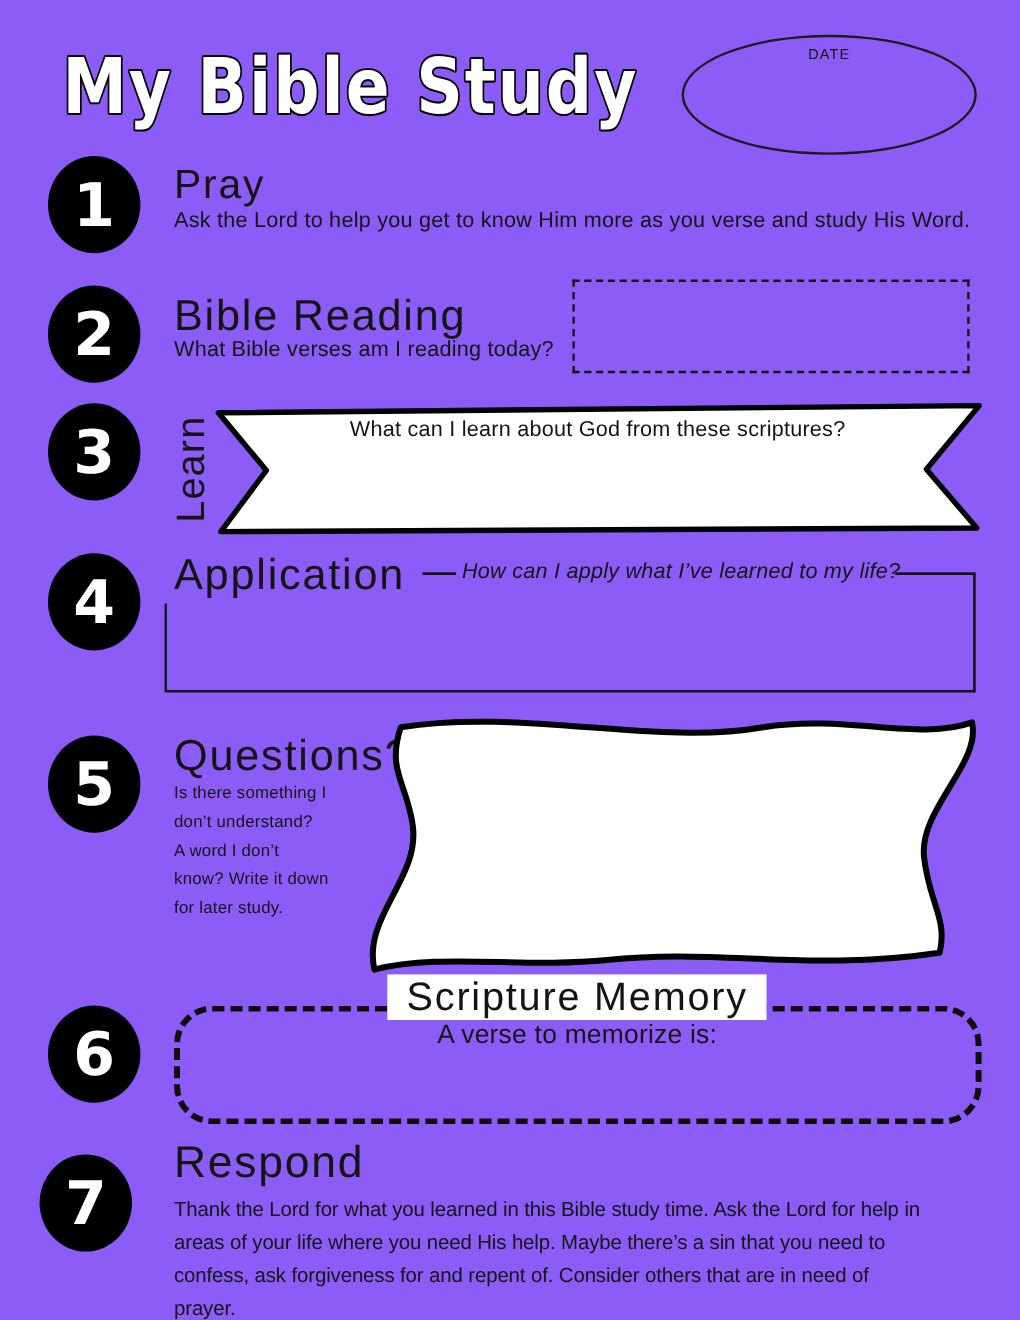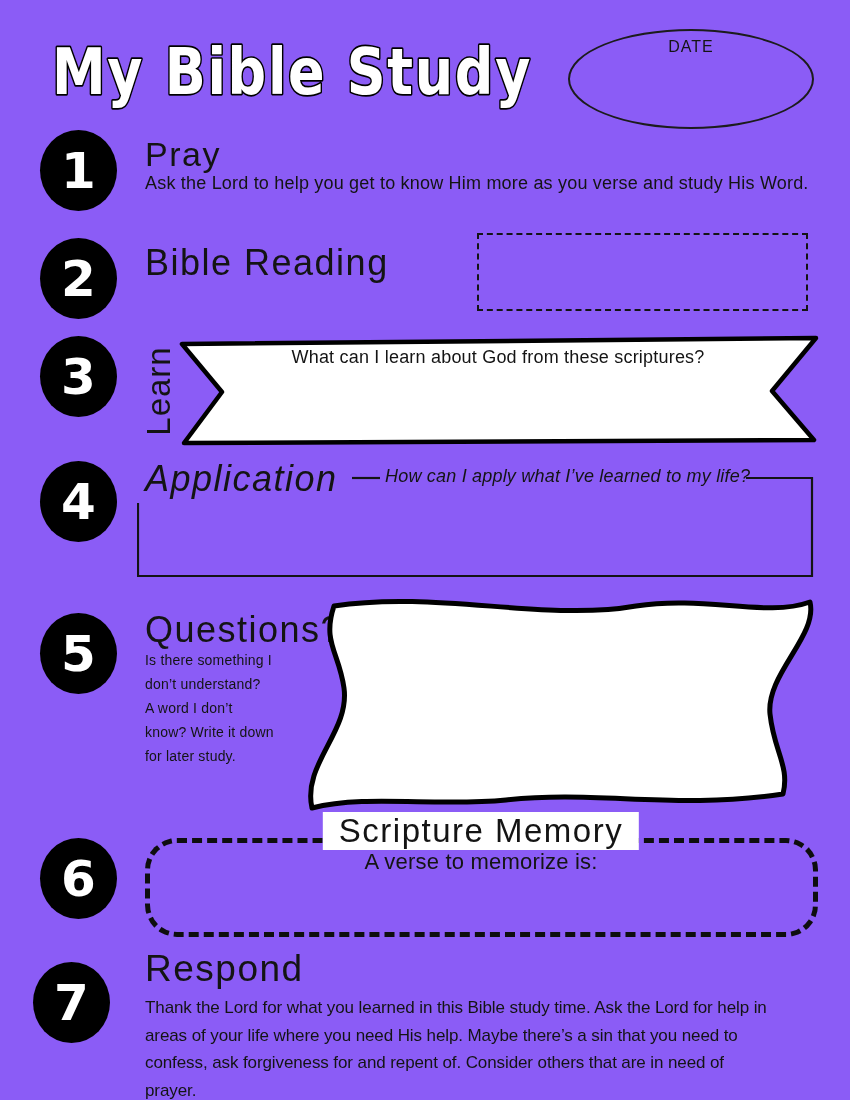--- a/index.html
+++ b/index.html
@@ -14,21 +14,21 @@
 
   
   .h1{font-size:36px;font-weight:400;letter-spacing:1.5px;color:#141414;white-space:nowrap;}
   .body-txt{font-size:18px;letter-spacing:.2px;color:#141414;white-space:nowrap;}
   .pre{white-space:pre;}
 
   
   .oval{position:absolute;left:568px;top:29px;width:242px;height:96px;
         border:2px solid #1c1c1c;border-radius:50%;}
   .oval-label{position:absolute;left:568px;top:38px;width:246px;text-align:center;
-        font-size:16px;letter-spacing:1px;color:#141414;}
+        font-size:12px;letter-spacing:1px;color:#141414;}
 
   
   .dash-box{position:absolute;left:477px;top:233px;width:327px;height:74px;
         border:2px dashed #141414;}
 
   
   .learn-label{position:absolute;left:104px;top:372px;width:110px;text-align:center;
         font-size:33px;letter-spacing:1px;transform:rotate(-90deg);transform-origin:center;
         white-space:nowrap;}
 
@@ -61,35 +61,36 @@
   <div class="badge" style="left:40px;top:130px;">
     <span>1</span>
   </div>
   <div class="abs h1" style="left:145px;top:135px;font-size:34px;">Pray</div>
   <div class="abs body-txt" style="left:145px;top:173px;">Ask the Lord to help you get to know Him more as you verse and study His Word.</div>
 
   <div class="badge" style="left:40px;top:238px;">
     <span>2</span>
   </div>
   <div class="abs h1" style="left:145px;top:242px;">Bible Reading</div>
+  <div class="abs body-txt" style="left:145px;top:281px;">What Bible verses am I reading today?</div>
   <div class="dash-box"></div>
 
   <div class="badge" style="left:40px;top:336px;">
     <span>3</span>
   </div>
   <div class="learn-label">Learn</div>
   <svg class="abs" style="left:176px;top:334px;" width="644" height="112" viewBox="0 0 644 112">
     <polygon points="6,10 640,4 596,57 638,106 8,109 46,58" fill="#ffffff" stroke="#000000" stroke-width="4.5" stroke-linejoin="round"></polygon>
   </svg>
   <div class="banner-prompt">What can I learn about God from these scriptures?</div>
 
   <div class="badge" style="left:40px;top:461px;">
     <span>4</span>
   </div>
-  <div class="abs h1" style="left:145px;top:458px;font-style:italic;">Application</div>
+  <div class="abs h1" style="left:145px;top:458px;">Application</div>
   <div class="abs body-txt" style="left:385px;top:466px;font-style:italic;">How can I apply what I’ve learned to my life?</div>
   <svg class="abs" style="left:137px;top:475px;" width="677" height="104" viewBox="0 0 677 104">
     <path d="M215 3 H243" fill="none" stroke="#141414" stroke-width="2.2"></path>
     <path d="M609 3 H675 V101 H1 V28" fill="none" stroke="#141414" stroke-width="2.2"></path>
   </svg>
 
   <div class="badge" style="left:40px;top:613px;">
     <span>5</span>
   </div>
   <div class="abs h1" style="left:145px;top:609px;">Questions?</div>

